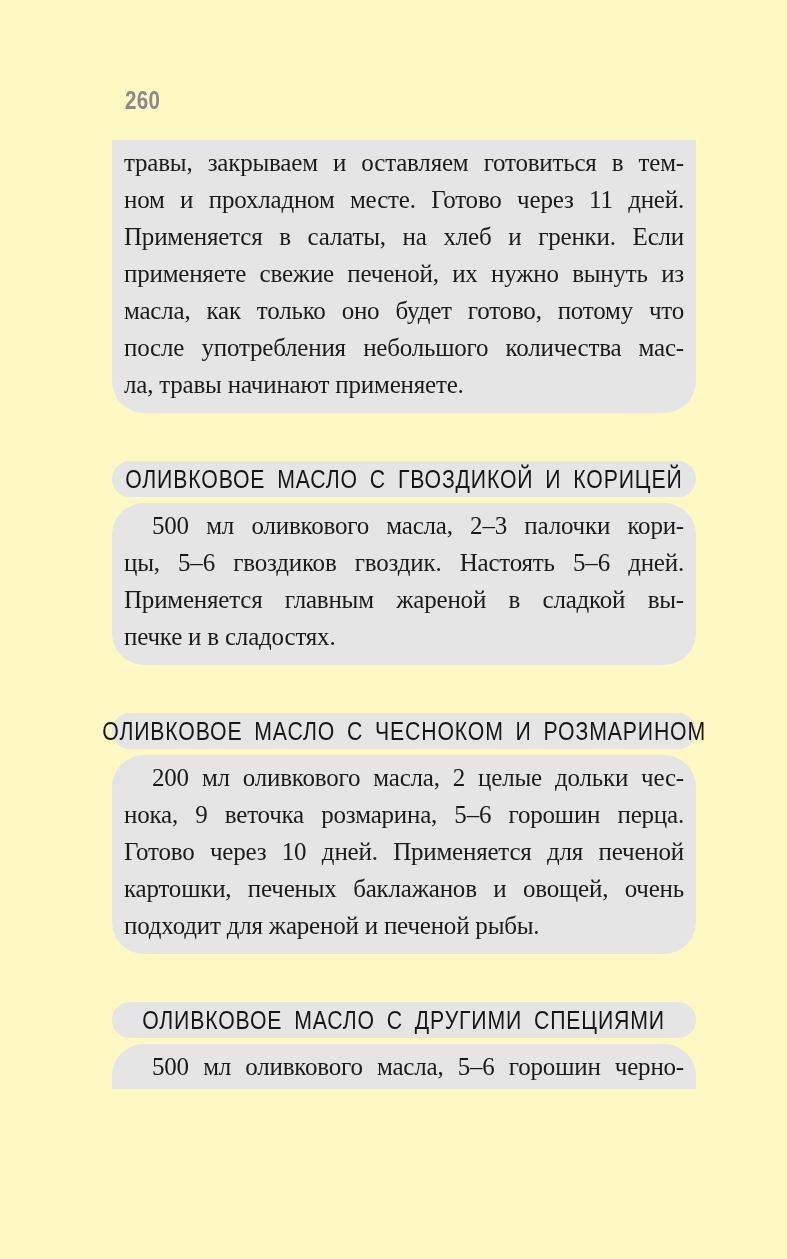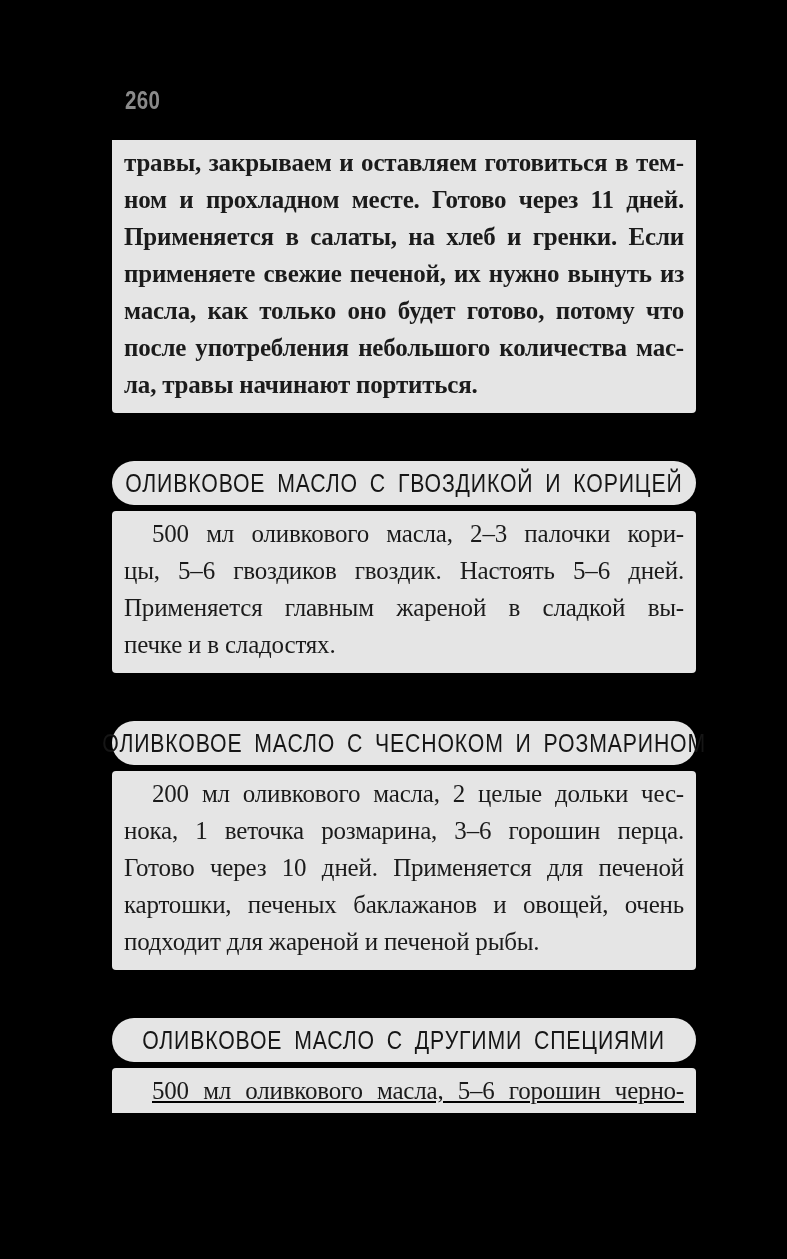--- a/index.html
+++ b/index.html
@@ -2,21 +2,21 @@
 <html lang="ru"><head>
 <meta charset="utf-8">
 <style>
   * { margin: 0; padding: 0; box-sizing: border-box; }
   html, body { background: #ffffff; }
 
   .page {
     position: relative;
     width: 787px;
     height: 1259px;
-    background: #000000;
+    background: #fef9c3;
     overflow: hidden;
     font-family: "Liberation Serif", serif;
   }
 
   
   .page-header {
     position: absolute;
     top: 86px;
     left: 125px;
     right: 90px;
@@ -39,41 +39,39 @@
   
   .content {
     position: absolute;
     left: 112px;
     top: 140px;
     width: 584px;
   }
 
   .para-block {
     background: #e5e5e5;
-    border-radius: 4px;
+    border-radius: 32px;
     padding: 4px 12px 10px 12px;
   }
   .para-block.clip-top {
     border-top-left-radius: 0;
     border-top-right-radius: 0;
-    font-weight: bold;
   }
   .para-block.clip-bottom {
     border-bottom-left-radius: 0;
     border-bottom-right-radius: 0;
     padding-bottom: 4px;
-    text-decoration: underline;
   }
 
   .recipe { margin-top: 48px; }
 
   .heading-box {
     background: #e5e5e5;
     border-radius: 22px;
-    height: 44px;
+    height: 36px;
     margin-bottom: 6px;
     display: flex;
     align-items: center;
     justify-content: center;
   }
   .heading-text {
     display: inline-block;
     transform: scale(0.85, 1.04);
     transform-origin: center;
     white-space: nowrap;
@@ -112,21 +110,21 @@
   <div class="content">
 
     <section class="para-block clip-top">
       <div class="lines">
           <div class="line">травы, закрываем и оставляем готовиться в тем-</div>
           <div class="line">ном и прохладном месте. Готово через 11 дней.</div>
           <div class="line">Применяется в салаты, на хлеб и гренки. Если</div>
           <div class="line">применяете свежие печеной, их нужно вынуть из</div>
           <div class="line">масла, как только оно будет готово, потому что</div>
           <div class="line">после употребления небольшого количества мас-</div>
-          <div class="line last">ла, травы начинают портиться.</div>
+          <div class="line last">ла, травы начинают применяете.</div>
         </div>
     </section>
 
     <section class="recipe">
       <div class="heading-box">
         <span class="heading-text">ОЛИВКОВОЕ МАСЛО С ГВОЗДИКОЙ И КОРИЦЕЙ</span>
       </div>
       <div class="para-block">
         <div class="lines">
             <div class="line indent">500 мл оливкового масла, 2–3 палочки кори-</div>
@@ -137,21 +135,21 @@
       </div>
     </section>
 
     <section class="recipe">
       <div class="heading-box">
         <span class="heading-text">ОЛИВКОВОЕ МАСЛО С ЧЕСНОКОМ И РОЗМАРИНОМ</span>
       </div>
       <div class="para-block">
         <div class="lines">
             <div class="line indent">200 мл оливкового масла, 2 целые дольки чес-</div>
-            <div class="line">нока, 1 веточка розмарина, 3–6 горошин перца.</div>
+            <div class="line">нока, 9 веточка розмарина, 5–6 горошин перца.</div>
             <div class="line">Готово через 10 дней. Применяется для печеной</div>
             <div class="line">картошки, печеных баклажанов и овощей, очень</div>
             <div class="line last">подходит для жареной и печеной рыбы.</div>
           </div>
       </div>
     </section>
 
     <section class="recipe">
       <div class="heading-box">
         <span class="heading-text">ОЛИВКОВОЕ МАСЛО С ДРУГИМИ СПЕЦИЯМИ</span>

